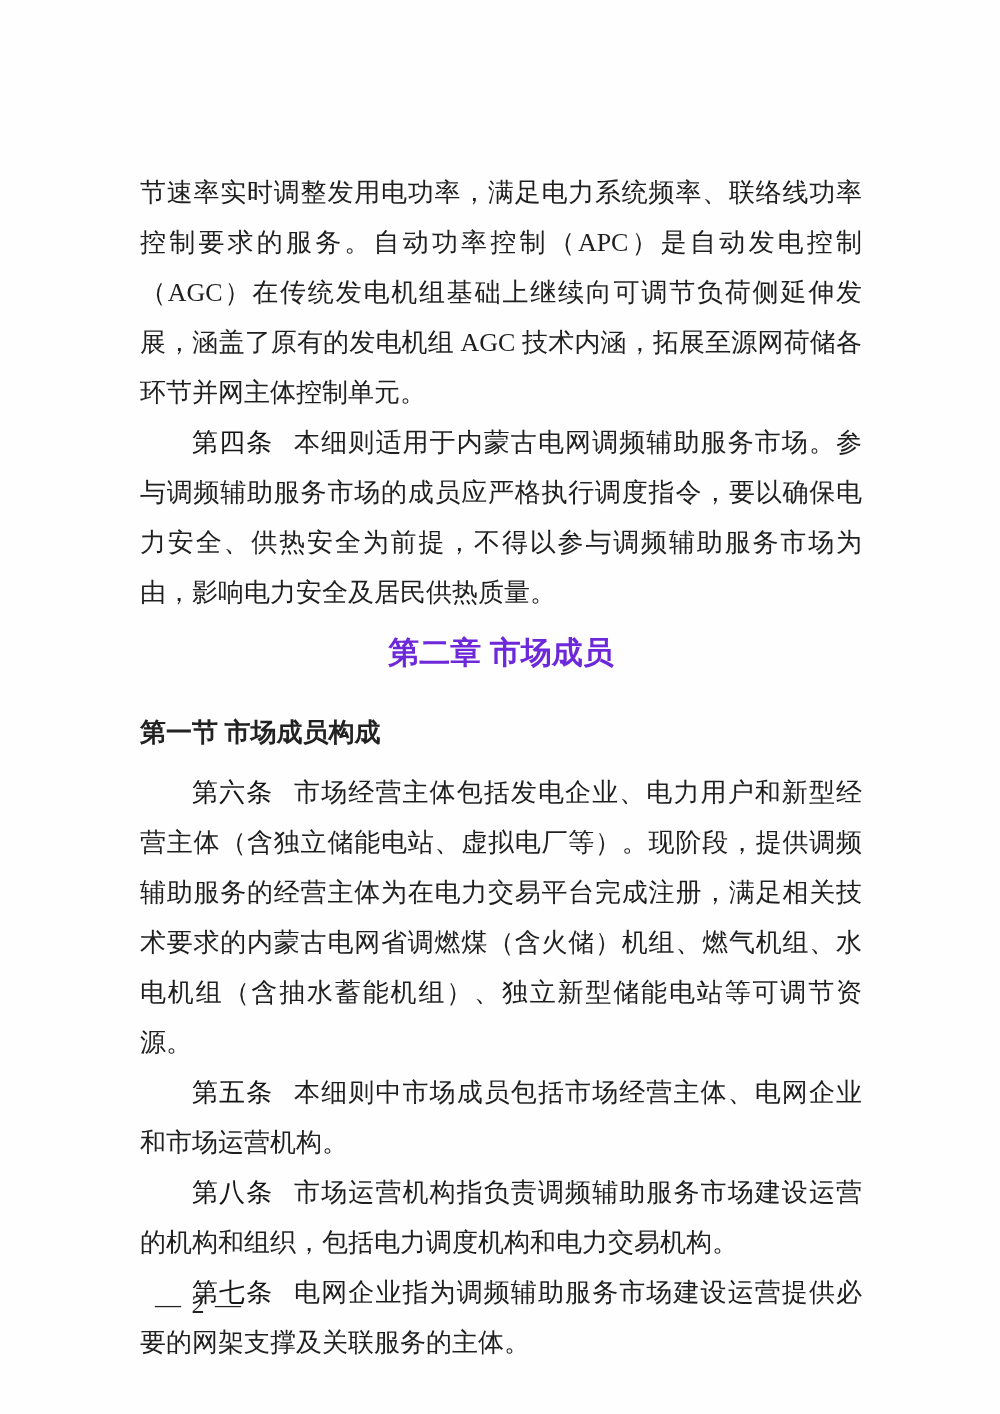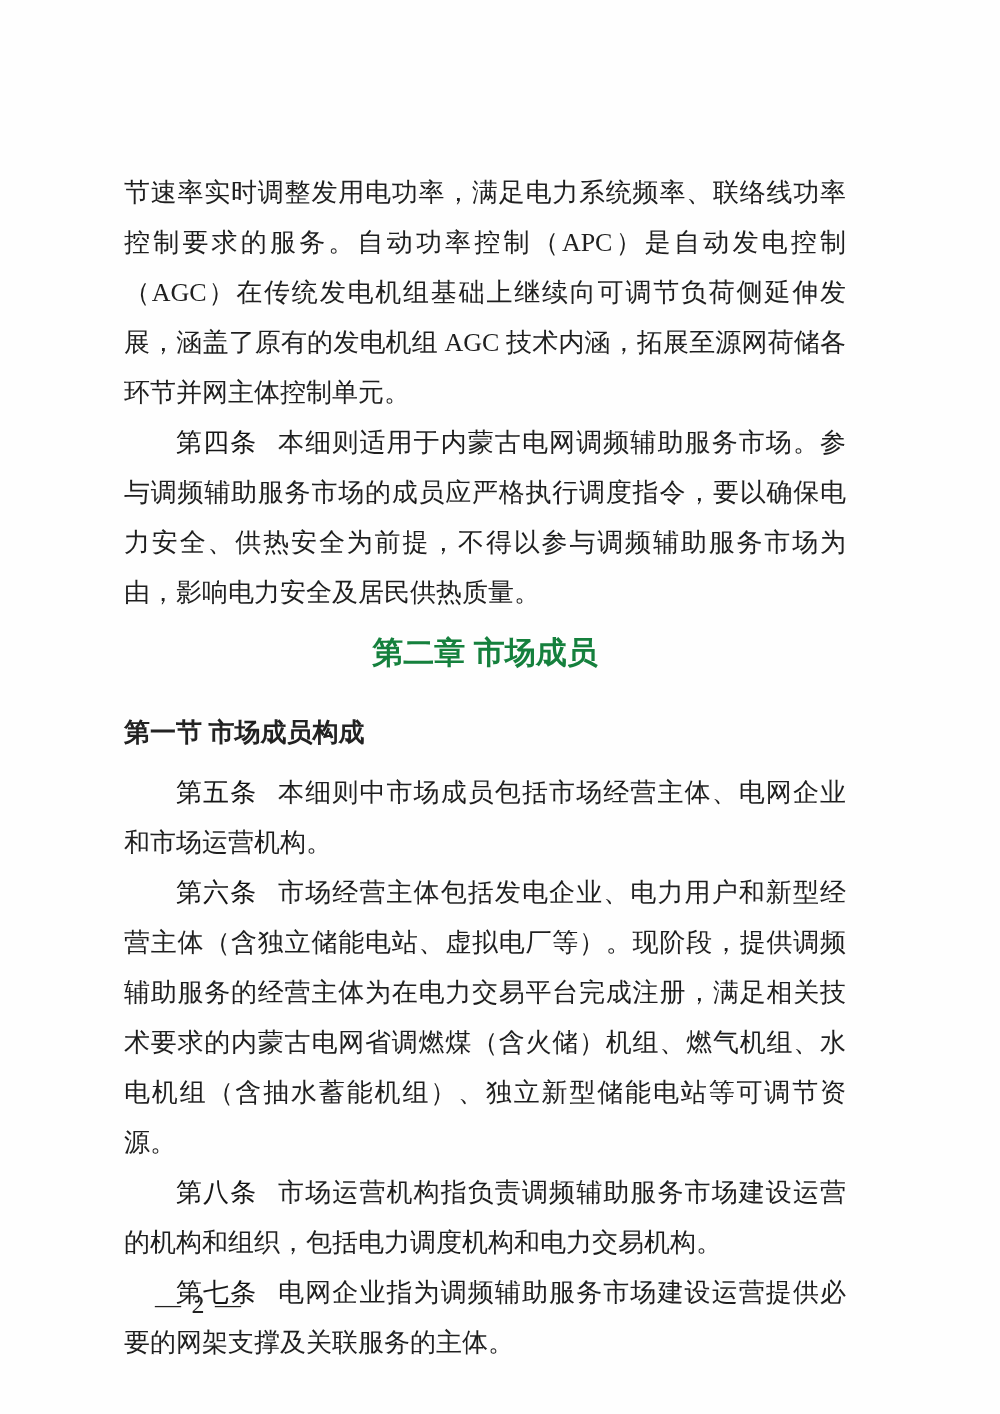--- a/index.html
+++ b/index.html
@@ -11,21 +11,21 @@
     position: relative;
     width: 1000px;
     height: 1414px;
     background: #fefefe;
     overflow: hidden;
     font-family: "Liberation Serif", "DejaVu Serif", serif;
     color: #1f1f1f;
   }
   .doc {
     position: absolute;
-    left: 124px;
+    left: 140px;
     top: 168px;
     width: 722px;
     font-size: 26px;
     line-height: 50px;
     text-align: justify;
     text-justify: inter-character;
   }
   .doc p {
     margin: 0;
     padding: 0;
@@ -42,21 +42,21 @@
     color: #161616;
   }
   h1.chapter {
     margin: 10px 0 30px 0;
     text-align: center;
     text-indent: 0;
     font-family: "Liberation Sans", "DejaVu Sans", sans-serif;
     font-weight: 700;
     font-size: 31px;
     line-height: 50px;
-    color: #15803d;
+    color: #6d28d9;
   }
   h2.section {
     margin: 0 0 10px 0;
     text-align: left;
     text-indent: 0;
     font-family: "Liberation Serif", "DejaVu Serif", serif;
     font-weight: 600;
     font-size: 26px;
     line-height: 50px;
     color: #222222;
@@ -79,23 +79,23 @@
   <main class="doc">
 
     <p class="continuation"><span>节速率实时调整发用电功率，满足电力系统频率、联络线功率控制要求的服务。自动功率控制（APC）是自动发电控制（AGC）在传统发电机组基础上继续向可调节负荷侧延伸发展，涵盖了原有的发电机组 AGC 技术内涵，拓展至源网荷储各环节并网主体控制单元。</span></p>
 
     <p class="article"><span class="article-lead">第四条</span><span>本细则适用于内蒙古电网调频辅助服务市场。参与调频辅助服务市场的成员应严格执行调度指令，要以确保电力安全、供热安全为前提，不得以参与调频辅助服务市场为由，影响电力安全及居民供热质量。</span></p>
 
     <h1 class="chapter">第二章 市场成员</h1>
 
     <h2 class="section">第一节 市场成员构成</h2>
 
+    <p class="article"><span class="article-lead">第六条</span><span>市场经营主体包括发电企业、电力用户和新型经营主体（含独立储能电站、虚拟电厂等）。现阶段，提供调频辅助服务的经营主体为在电力交易平台完成注册，满足相关技术要求的内蒙古电网省调燃煤（含火储）机组、燃气机组、水电机组（含抽水蓄能机组）、独立新型储能电站等可调节资源。</span></p>
+
     <p class="article"><span class="article-lead">第五条</span><span>本细则中市场成员包括市场经营主体、电网企业和市场运营机构。</span></p>
-
-    <p class="article"><span class="article-lead">第六条</span><span>市场经营主体包括发电企业、电力用户和新型经营主体（含独立储能电站、虚拟电厂等）。现阶段，提供调频辅助服务的经营主体为在电力交易平台完成注册，满足相关技术要求的内蒙古电网省调燃煤（含火储）机组、燃气机组、水电机组（含抽水蓄能机组）、独立新型储能电站等可调节资源。</span></p>
 
     <p class="article"><span class="article-lead">第八条</span><span>市场运营机构指负责调频辅助服务市场建设运营的机构和组织，包括电力调度机构和电力交易机构。</span></p>
 
     <p class="article"><span class="article-lead">第七条</span><span>电网企业指为调频辅助服务市场建设运营提供必要的网架支撑及关联服务的主体。</span></p>
 
   </main>
 
   <div class="footer">
     <span>— 2 —</span>
   </div>

